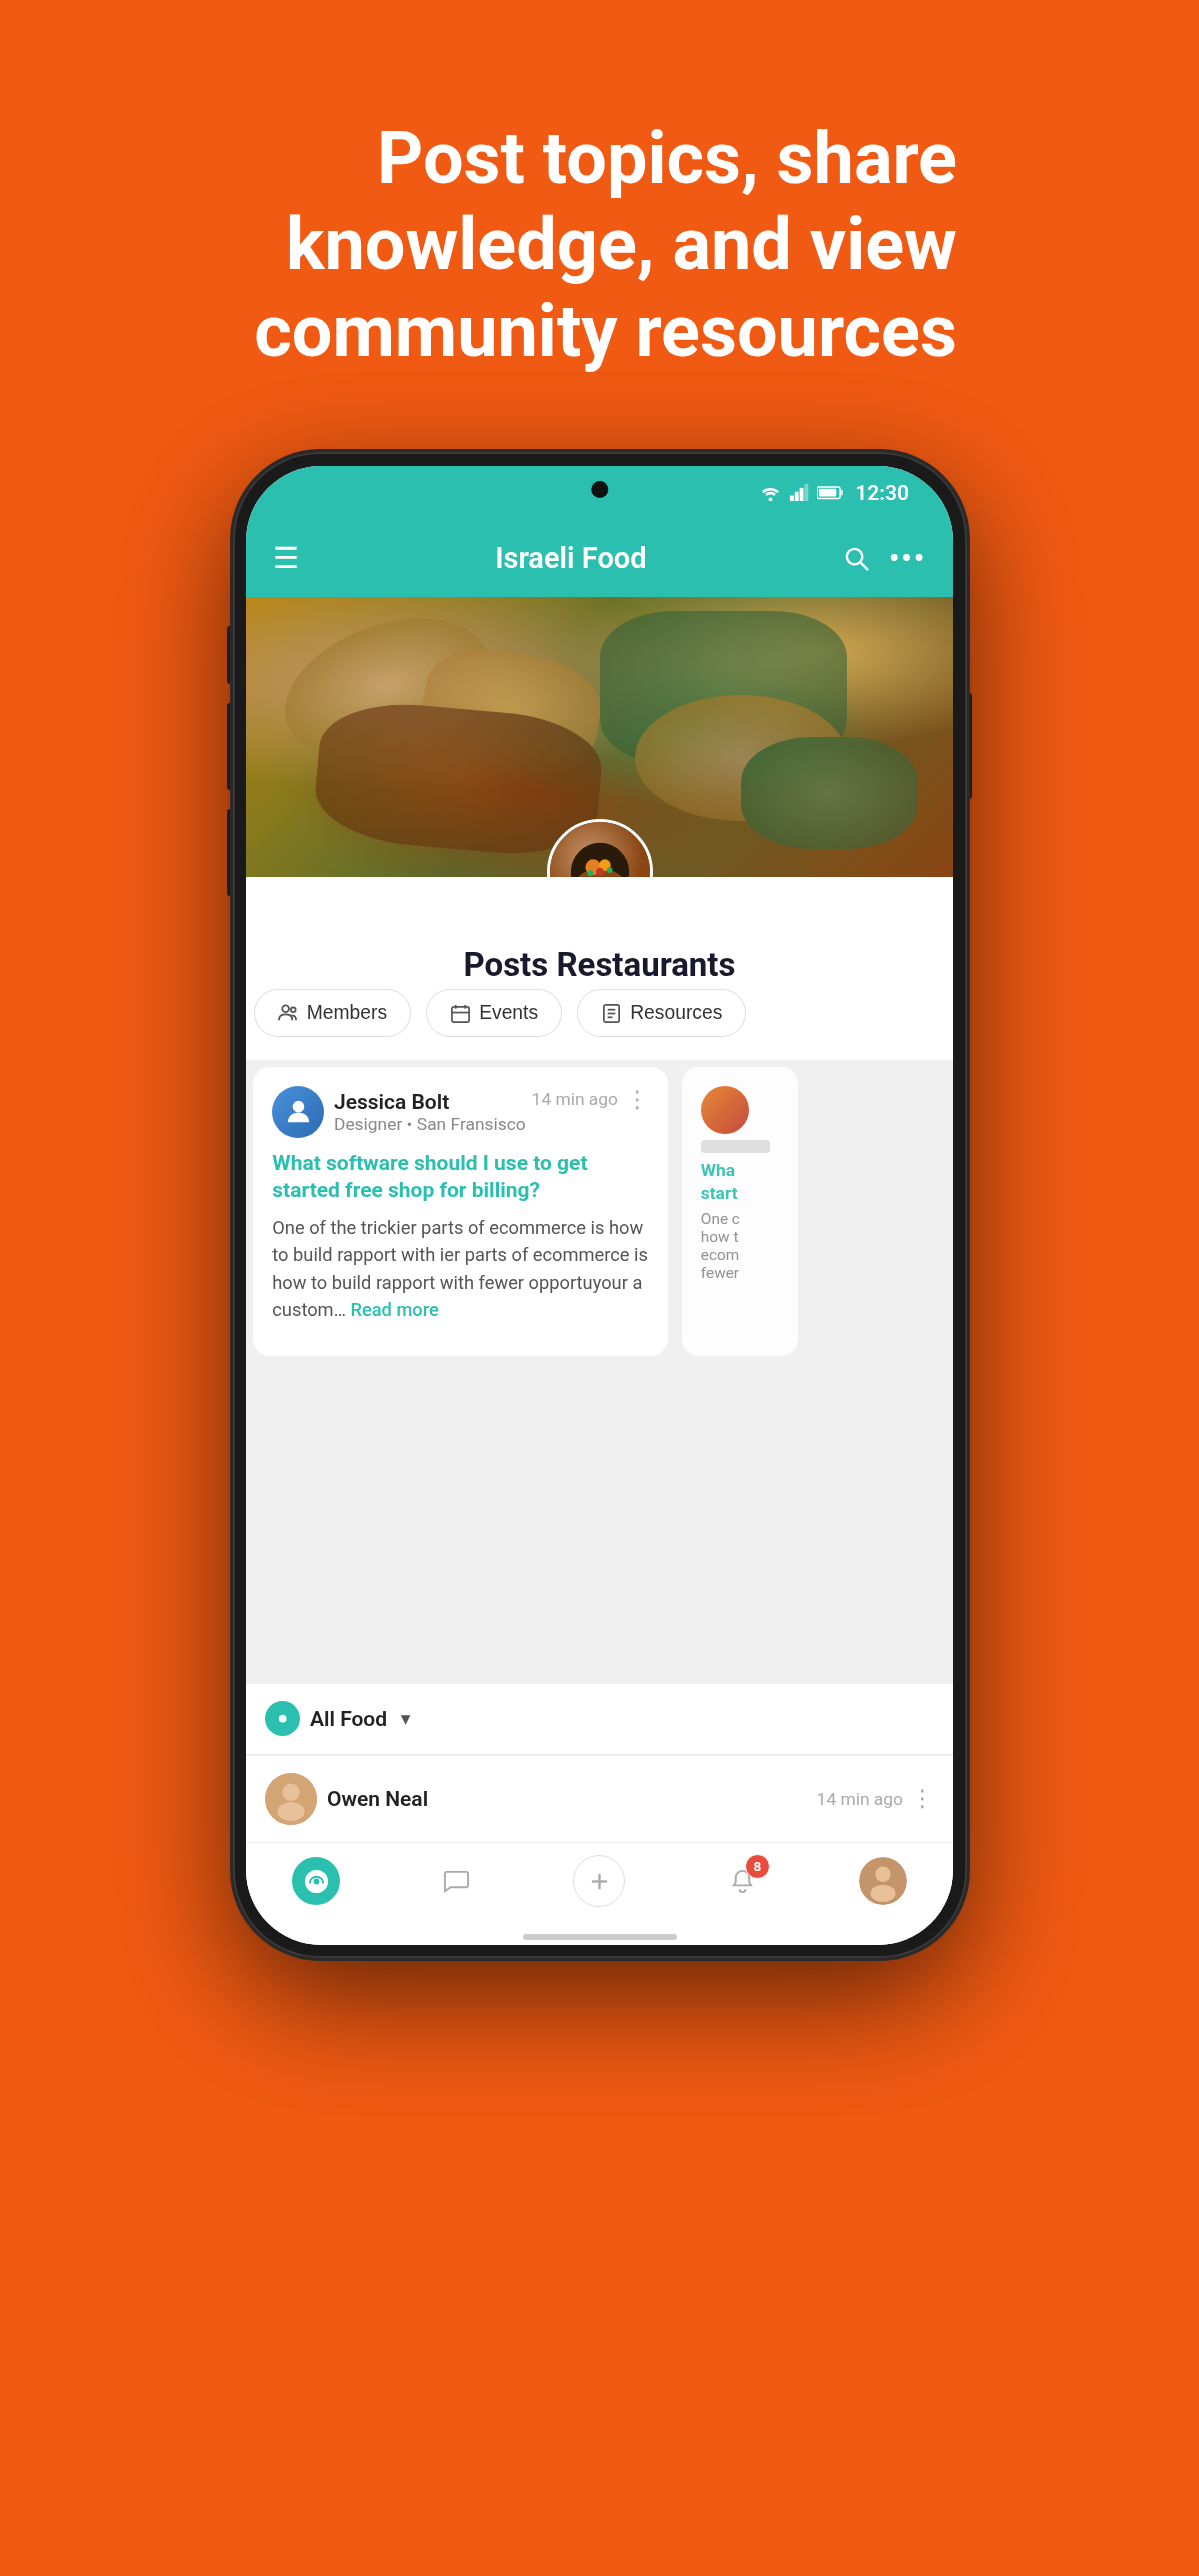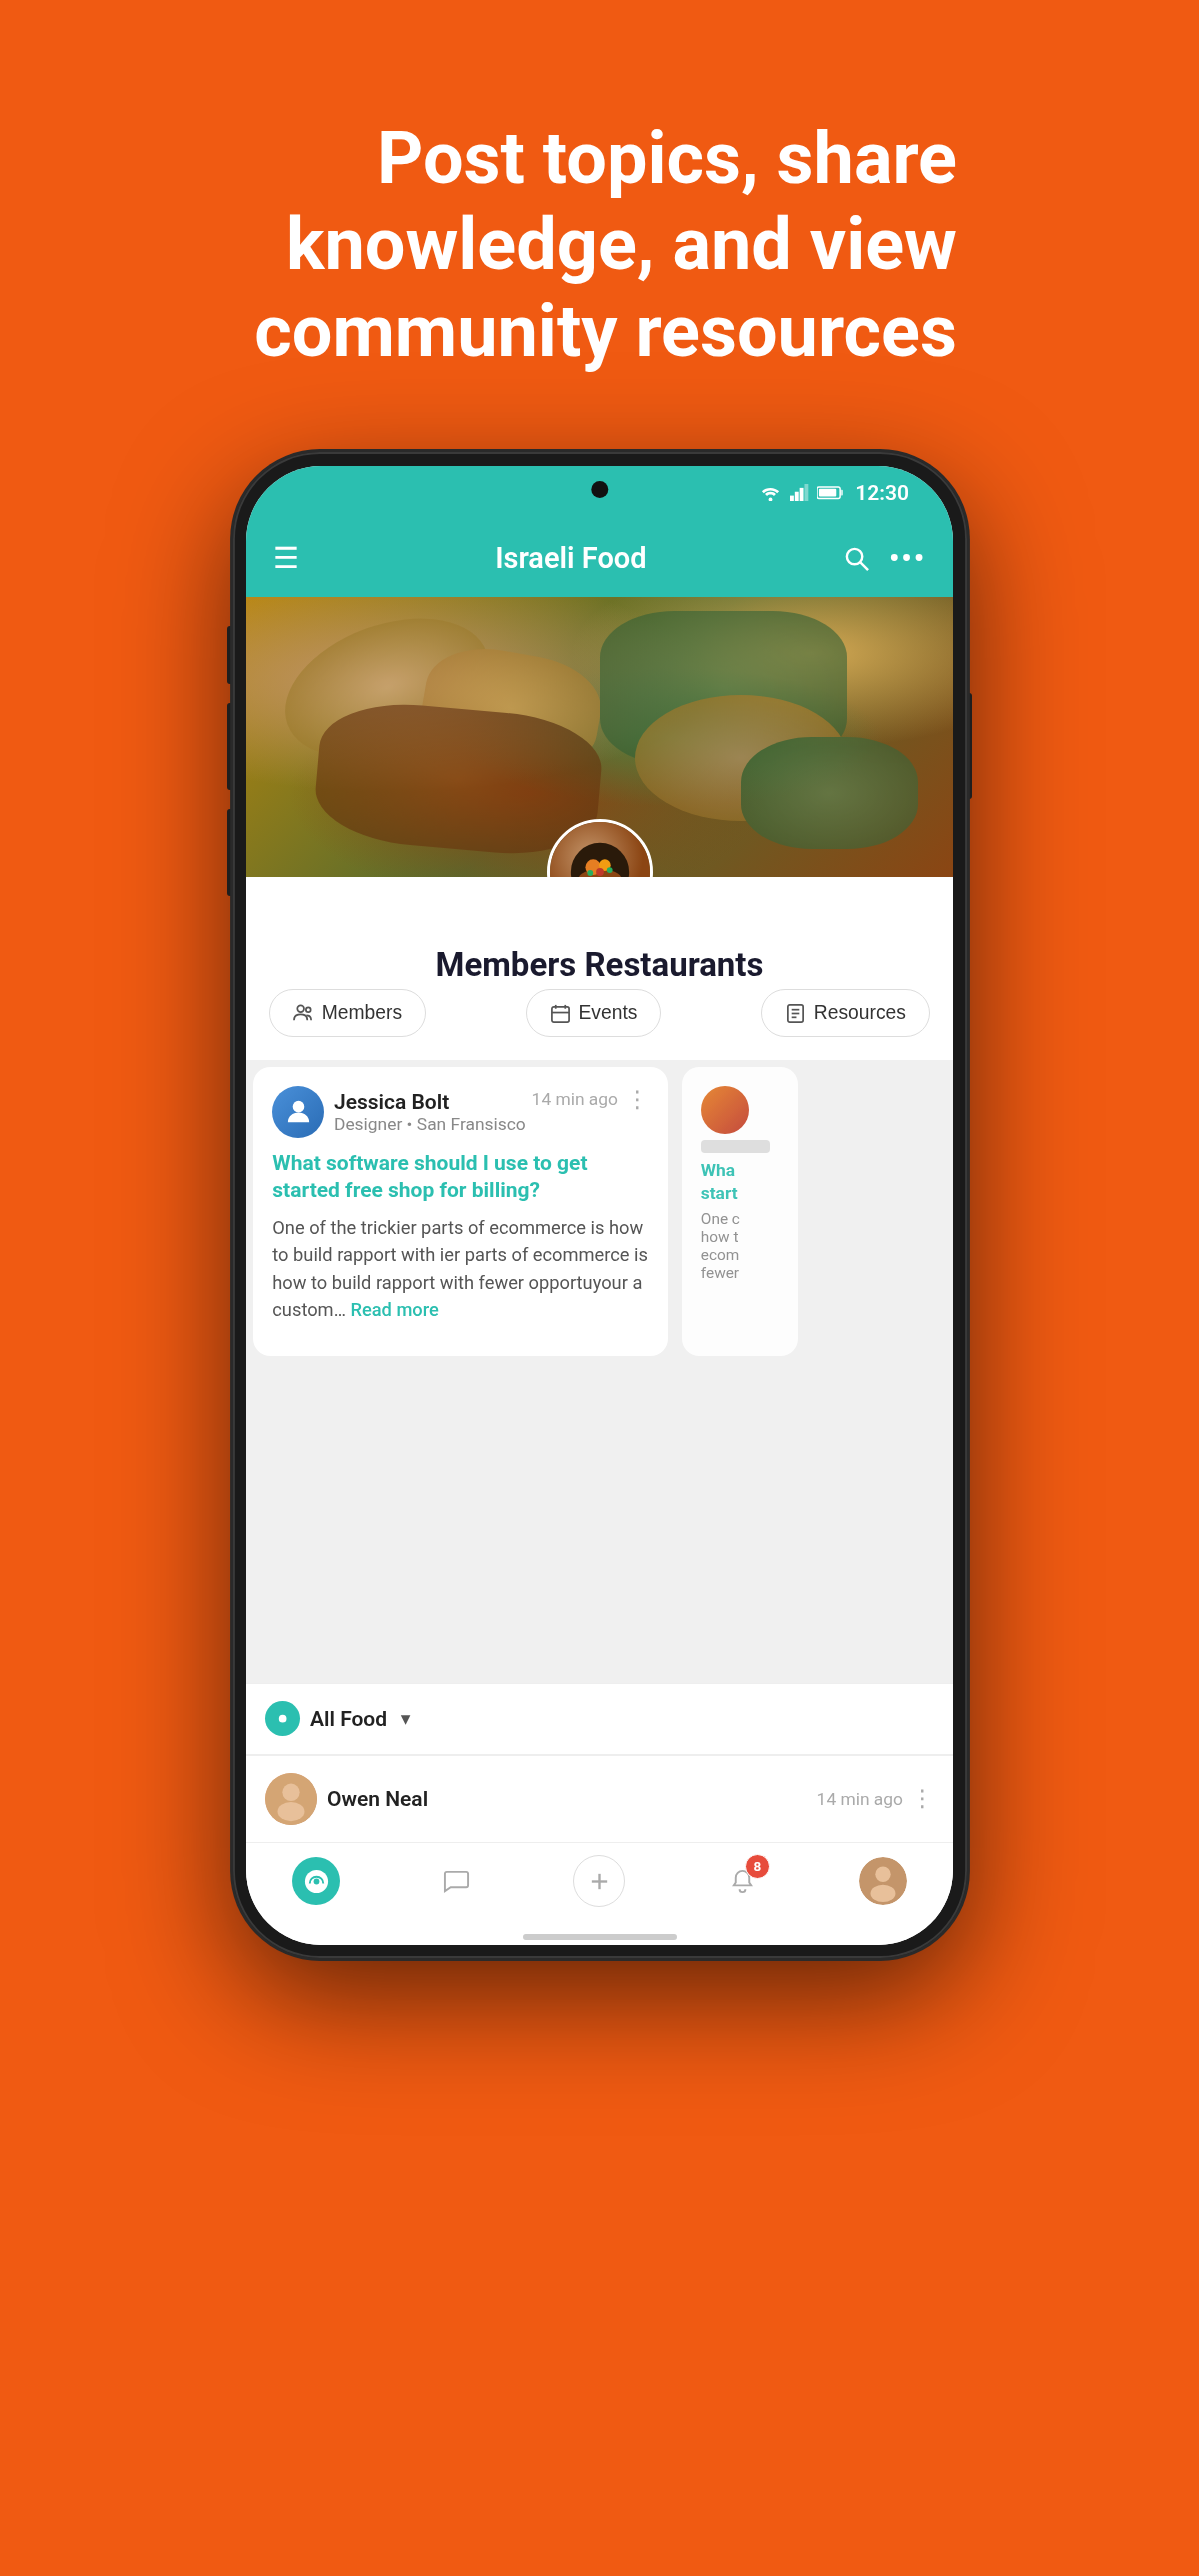--- a/index.html
+++ b/index.html
@@ -179,23 +179,23 @@
     }
 
     .group-members {
       font-size: 21px;
       color: #666;
       margin-bottom: 23px;
     }
 
     .group-tabs {
       display: flex;
-      justify-content: space-between;
+      justify-content: flex-start;
       gap: 15.4px;
-      padding: 0 23px;
+      padding: 0 8px;
     }
 
     .group-tab {
       display: flex;
       align-items: center;
       gap: 7.7px;
       padding: 11.6px 23px;
       border: 1.4px solid #ddd;
       border-radius: 29px;
       font-size: 19.3px;
@@ -599,21 +599,21 @@
                 <circle cx="40" cy="28" r="6" fill="#f39c12"></circle>
                 <circle cx="35" cy="35" r="4" fill="#c0392b"></circle>
                 <circle cx="25" cy="36" r="3" fill="#27ae60"></circle>
                 <circle cx="45" cy="33" r="3" fill="#27ae60"></circle>
               </svg>
             </div>
           </div>
         </div>
 
         <div class="group-info">
-          <div class="group-name">Members Restaurants</div>
+          <div class="group-name">Posts Restaurants</div>
 
           <div class="group-tabs">
             <button class="group-tab">
               <svg width="21" height="21" viewBox="0 0 22 22" fill="none" stroke="#555" stroke-width="1.8">
                 <circle cx="8" cy="6" r="3.5"></circle>
                 <path d="M1 18c0-4 3-6 7-6s7 2 7 6"></path>
                 <circle cx="16" cy="7" r="2.5"></circle>
                 <path d="M19 18c0-3-2-5-5-5"></path>
               </svg>
               <span>Members</span>

